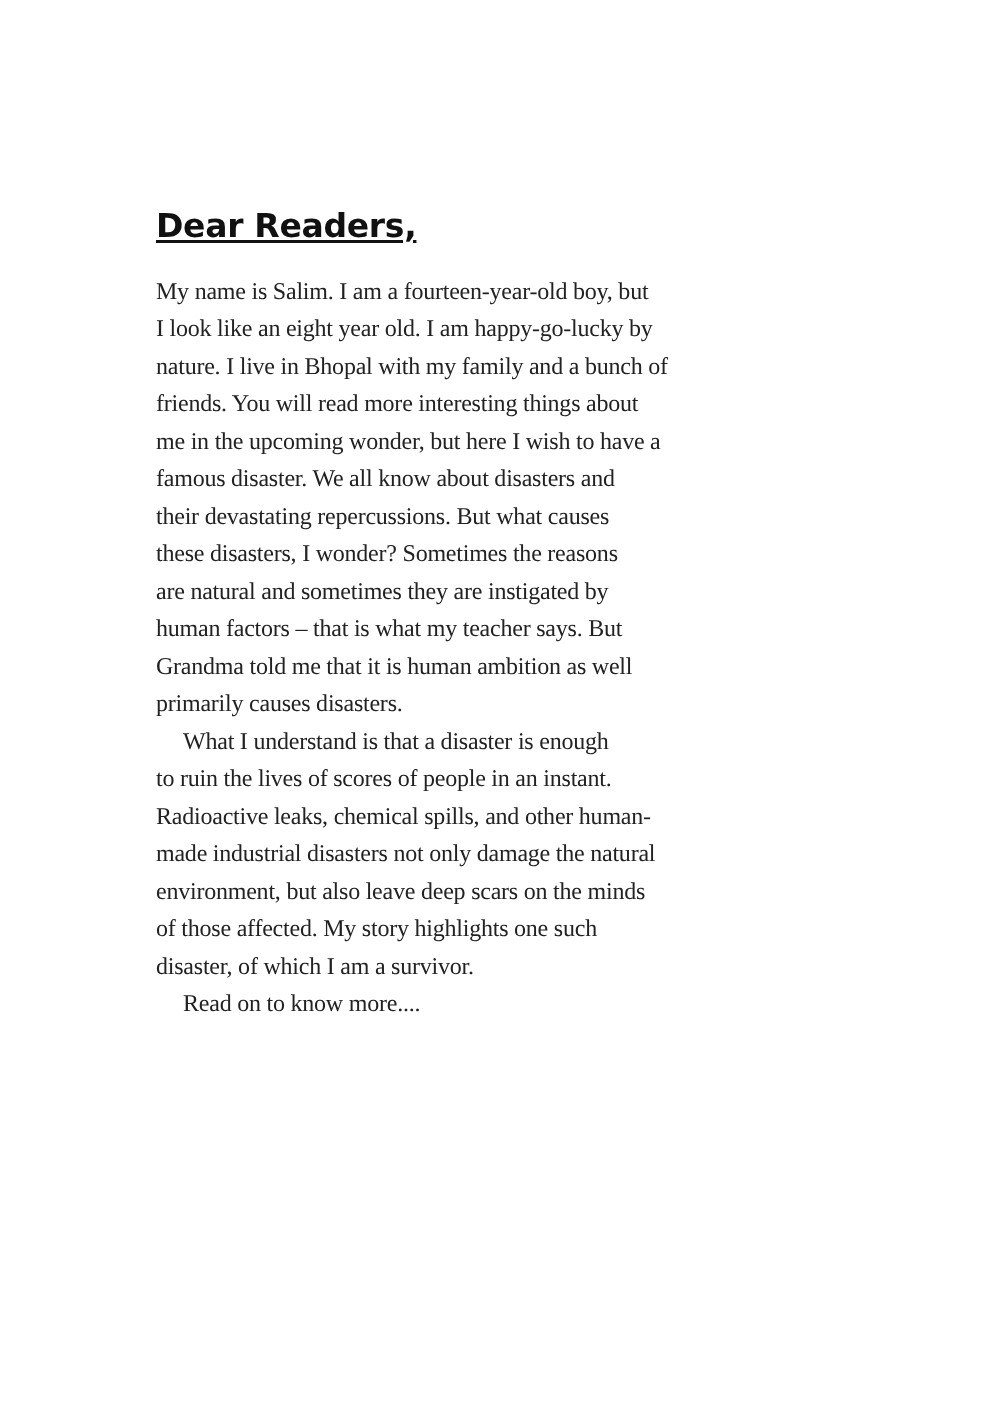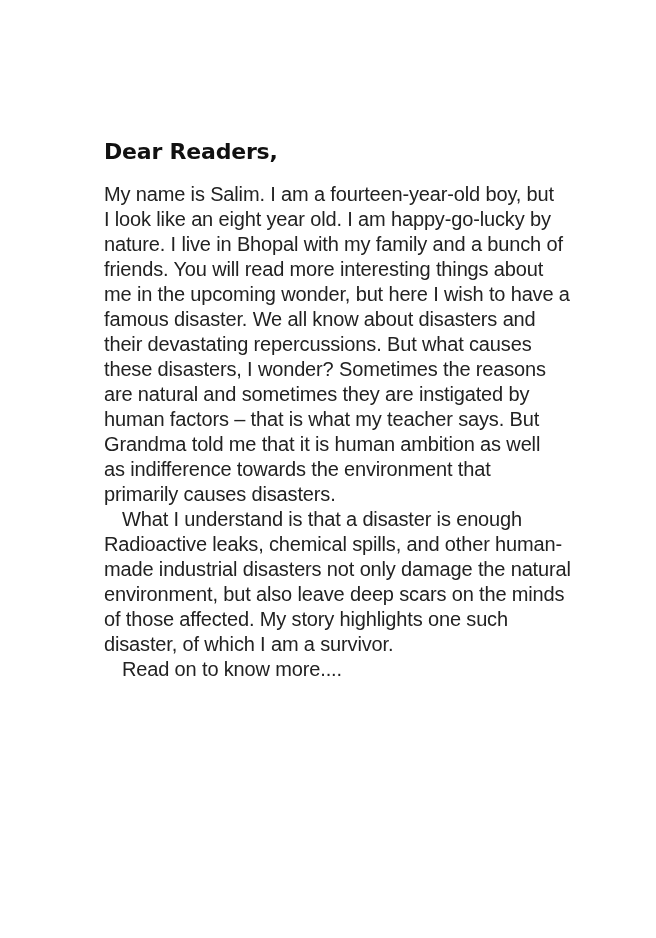--- a/index.html
+++ b/index.html
@@ -22,28 +22,29 @@
       width: 470px;
     }
     .heading {
       font-family: "DejaVu Sans", sans-serif;
       font-weight: bold;
       font-size: 22px;
       line-height: 28px;
       margin: 0 0 16px 0;
       color: #111111;
       letter-spacing: -0.2px;
+      text-decoration: underline;
     }
     .para {
       margin: 0;
     }
     .line {
       display: block;
-      font-family: Liberation Sans, sans-serif;
-      font-size: 20px;
+      font-family: Liberation Serif, serif;
+      font-size: 16px;
       line-height: 25px;
       white-space: nowrap;
       color: #222222;
       letter-spacing: -0.15px;
       font-weight: 300;
     }
     .line.indent {
       padding-left: 18px;
     }
   </style>
@@ -61,26 +62,26 @@
     <span class="line">me in the upcoming wonder, but here I wish to have a</span>
   </div>
 
   <div class="para">
     <span class="line">famous disaster. We all know about disasters and</span>
     <span class="line">their devastating repercussions. But what causes</span>
     <span class="line">these disasters, I wonder? Sometimes the reasons</span>
     <span class="line">are natural and sometimes they are instigated by</span>
     <span class="line">human factors – that is what my teacher says. But</span>
     <span class="line">Grandma told me that it is human ambition as well</span>
-    <span class="line">as indifference towards the environment that</span>
     <span class="line">primarily causes disasters.</span>
   </div>
 
   <div class="para">
     <span class="line indent">What I understand is that a disaster is enough</span>
+    <span class="line">to ruin the lives of scores of people in an instant.</span>
     <span class="line">Radioactive leaks, chemical spills, and other human-</span>
     <span class="line">made industrial disasters not only damage the natural</span>
     <span class="line">environment, but also leave deep scars on the minds</span>
     <span class="line">of those affected. My story highlights one such</span>
     <span class="line">disaster, of which I am a survivor.</span>
   </div>
 
   <div class="para">
     <span class="line indent">Read on to know more....</span>
   </div>

